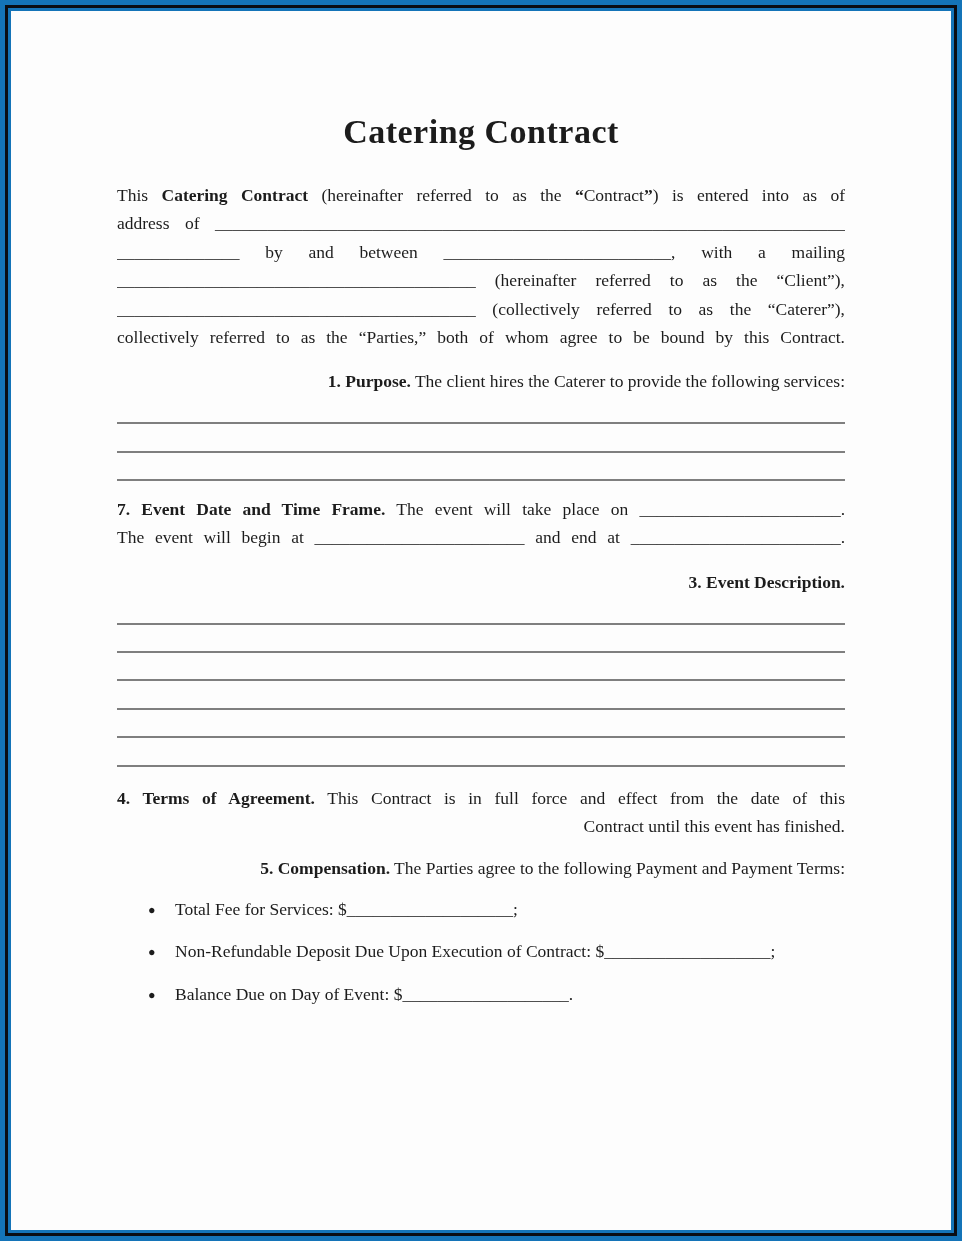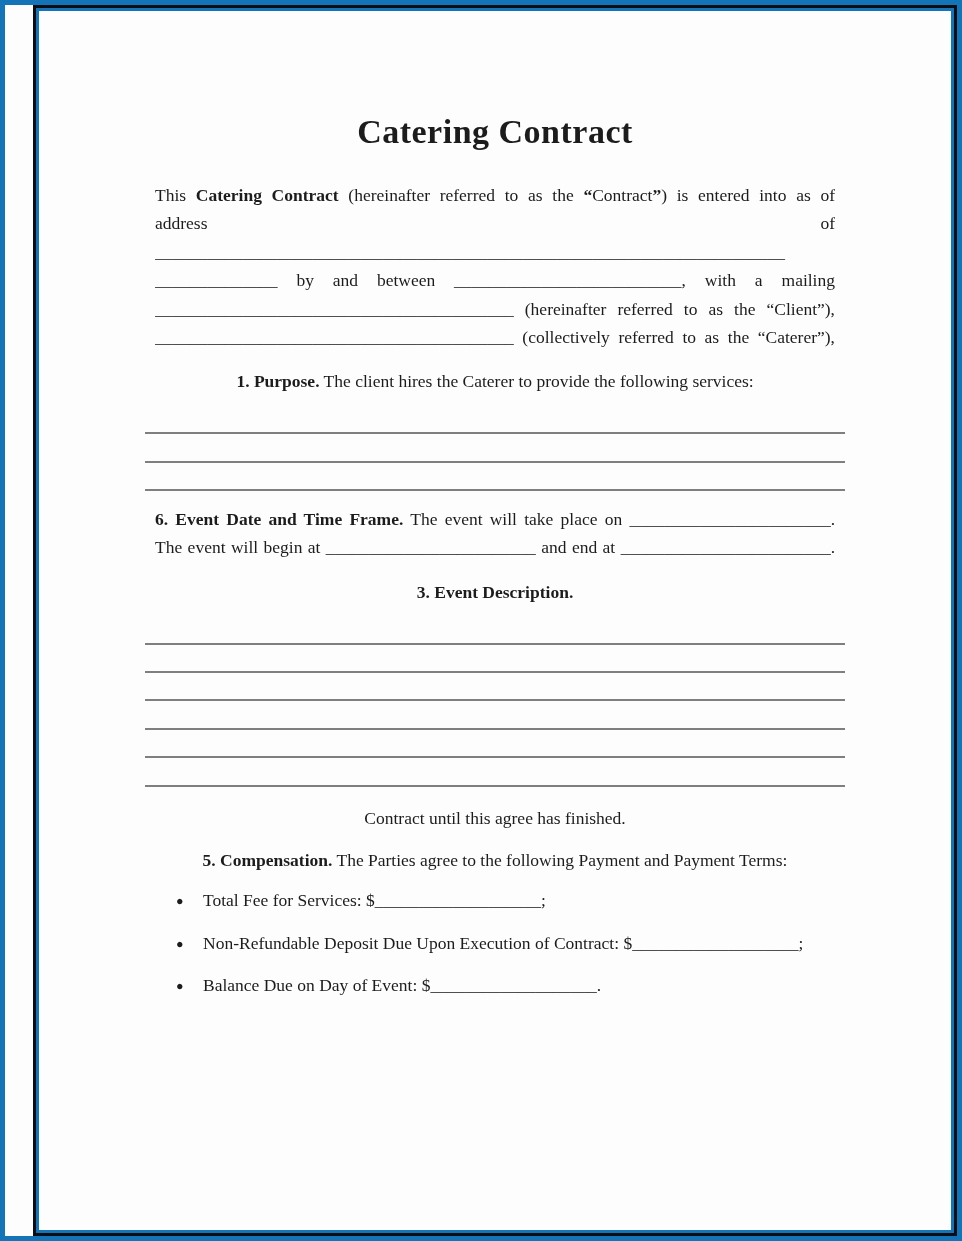--- a/index.html
+++ b/index.html
@@ -1,51 +1,50 @@
 <!DOCTYPE html>
 <html style="--border_outer: #1474b8; --border_mid: #0a0d13; --border_inner: #1474b8; --page_bg: #fdfdfd; --text: #1c1c1c; --blank: #2f2f2f; --rule: #7f7f7f;"><head>
 <meta charset="utf-8">
 <style>
   html, body { margin: 0; padding: 0; background: #ffffff; }
   .page {
     box-sizing: border-box;
     width: 962px; height: 1241px;
     border: 5px solid var(--border_outer, #1474b8);
     background: var(--page_bg, #fdfdfd);
-    padding-left: 28px;
   }
   .page-mid {
     box-sizing: border-box; width: 100%; height: 100%;
     border: 3px solid var(--border_mid, #0a0d13);
   }
   .page-inner {
     box-sizing: border-box; width: 100%; height: 100%;
     border: 3px solid var(--border_inner, #1474b8);
     padding: 100px 106px 0 106px;
     font-family: "Liberation Serif", "DejaVu Serif", serif;
     font-size: 17.5px; line-height: 28.4px;
     color: var(--text, #1c1c1c);
     overflow: hidden;
   }
   h1.doc-title {
     margin: 0; padding: 0;
     font-size: 34px; line-height: 42px; font-weight: bold;
     text-align: center; letter-spacing: 0.5px;
     color: var(--text, #1c1c1c);
   }
-  .para { margin: 10px; }
+  .para { margin: 0; }
   .mt-intro { margin-top: 28px; }
   .mt-s1   { margin-top: 16px; }
   .mt-r1   { margin-top: 10px; }
   .mt-s2   { margin-top: 14px; }
   .mt-s3   { margin-top: 16px; }
   .mt-r2   { margin-top: 10px; }
   .mt-s4   { margin-top: 17px; }
   .mt-s5   { margin-top: 14px; }
-  .tline { text-align: center; overflow: hidden; }
+  .tline { text-align: right; overflow: hidden; }
   .tline.just { text-align: justify; text-align-last: justify; text-justify: inter-word; }
   .bold { font-weight: bold; }
   .blank {
     color: var(--blank, #2f2f2f);
     letter-spacing: 0;
     white-space: nowrap;
   }
   .rules { margin: 0; }
   .rule {
     height: 26.4px;
@@ -71,50 +70,52 @@
     <div class="page-inner">
 
       <h1 class="doc-title">Catering Contract</h1>
 
       <div class="para mt-intro">
           <div class="tline just"><span>This </span><span class="bold">Catering Contract</span><span> (hereinafter referred to as the </span><span class="bold">“</span><span>Contract</span><span class="bold">”</span><span>) is entered into as of</span></div>
           <div class="tline just"><span>address of </span><span class="blank">________________________________________________________________________</span></div>
           <div class="tline just"><span class="blank">______________</span><span> by and between </span><span class="blank">__________________________</span><span>, with a mailing</span></div>
           <div class="tline just"><span class="blank">_________________________________________</span><span> (hereinafter referred to as the “Client”),</span></div>
           <div class="tline just"><span class="blank">_________________________________________</span><span> (collectively referred to as the “Caterer”),</span></div>
+          <div class="tline just"><span>collectively referred to as the “Parties,” both of whom agree to be bound by this Contract.</span></div>
         </div>
 
       <div class="para mt-s1">
           <div class="tline"><span class="bold">1. Purpose.</span><span> The client hires the Caterer to provide the following services:</span></div>
         </div>
       <div class="rules mt-r1">
           <div class="rule"></div>
           <div class="rule"></div>
           <div class="rule"></div>
         </div>
 
       <div class="para mt-s2">
-          <div class="tline just"><span class="bold">6. Event Date and Time Frame.</span><span> The event will take place on </span><span class="blank">_______________________</span><span>.</span></div>
+          <div class="tline just"><span class="bold">7. Event Date and Time Frame.</span><span> The event will take place on </span><span class="blank">_______________________</span><span>.</span></div>
           <div class="tline just"><span>The event will begin at </span><span class="blank">________________________</span><span> and end at </span><span class="blank">________________________</span><span>.</span></div>
         </div>
 
       <div class="para mt-s3">
           <div class="tline"><span class="bold">3. Event Description.</span></div>
         </div>
       <div class="rules mt-r2">
           <div class="rule"></div>
           <div class="rule"></div>
           <div class="rule"></div>
           <div class="rule"></div>
           <div class="rule"></div>
           <div class="rule"></div>
         </div>
 
       <div class="para mt-s4">
-          <div class="tline"><span>Contract until this agree has finished.</span></div>
+          <div class="tline just"><span class="bold">4. Terms of Agreement.</span><span> This Contract is in full force and effect from the date of this</span></div>
+          <div class="tline"><span>Contract until this event has finished.</span></div>
         </div>
 
       <div class="para mt-s5">
           <div class="tline"><span class="bold">5. Compensation.</span><span> The Parties agree to the following Payment and Payment Terms:</span></div>
         </div>
 
       <ul class="bullets">
           <li><span class="bullet">●</span><span>Total Fee for Services: $</span><span class="blank">___________________</span><span>;</span></li>
           <li><span class="bullet">●</span><span>Non-Refundable Deposit Due Upon Execution of Contract: $</span><span class="blank">___________________</span><span>;</span></li>
           <li><span class="bullet">●</span><span>Balance Due on Day of Event: $</span><span class="blank">___________________</span><span>.</span></li>

